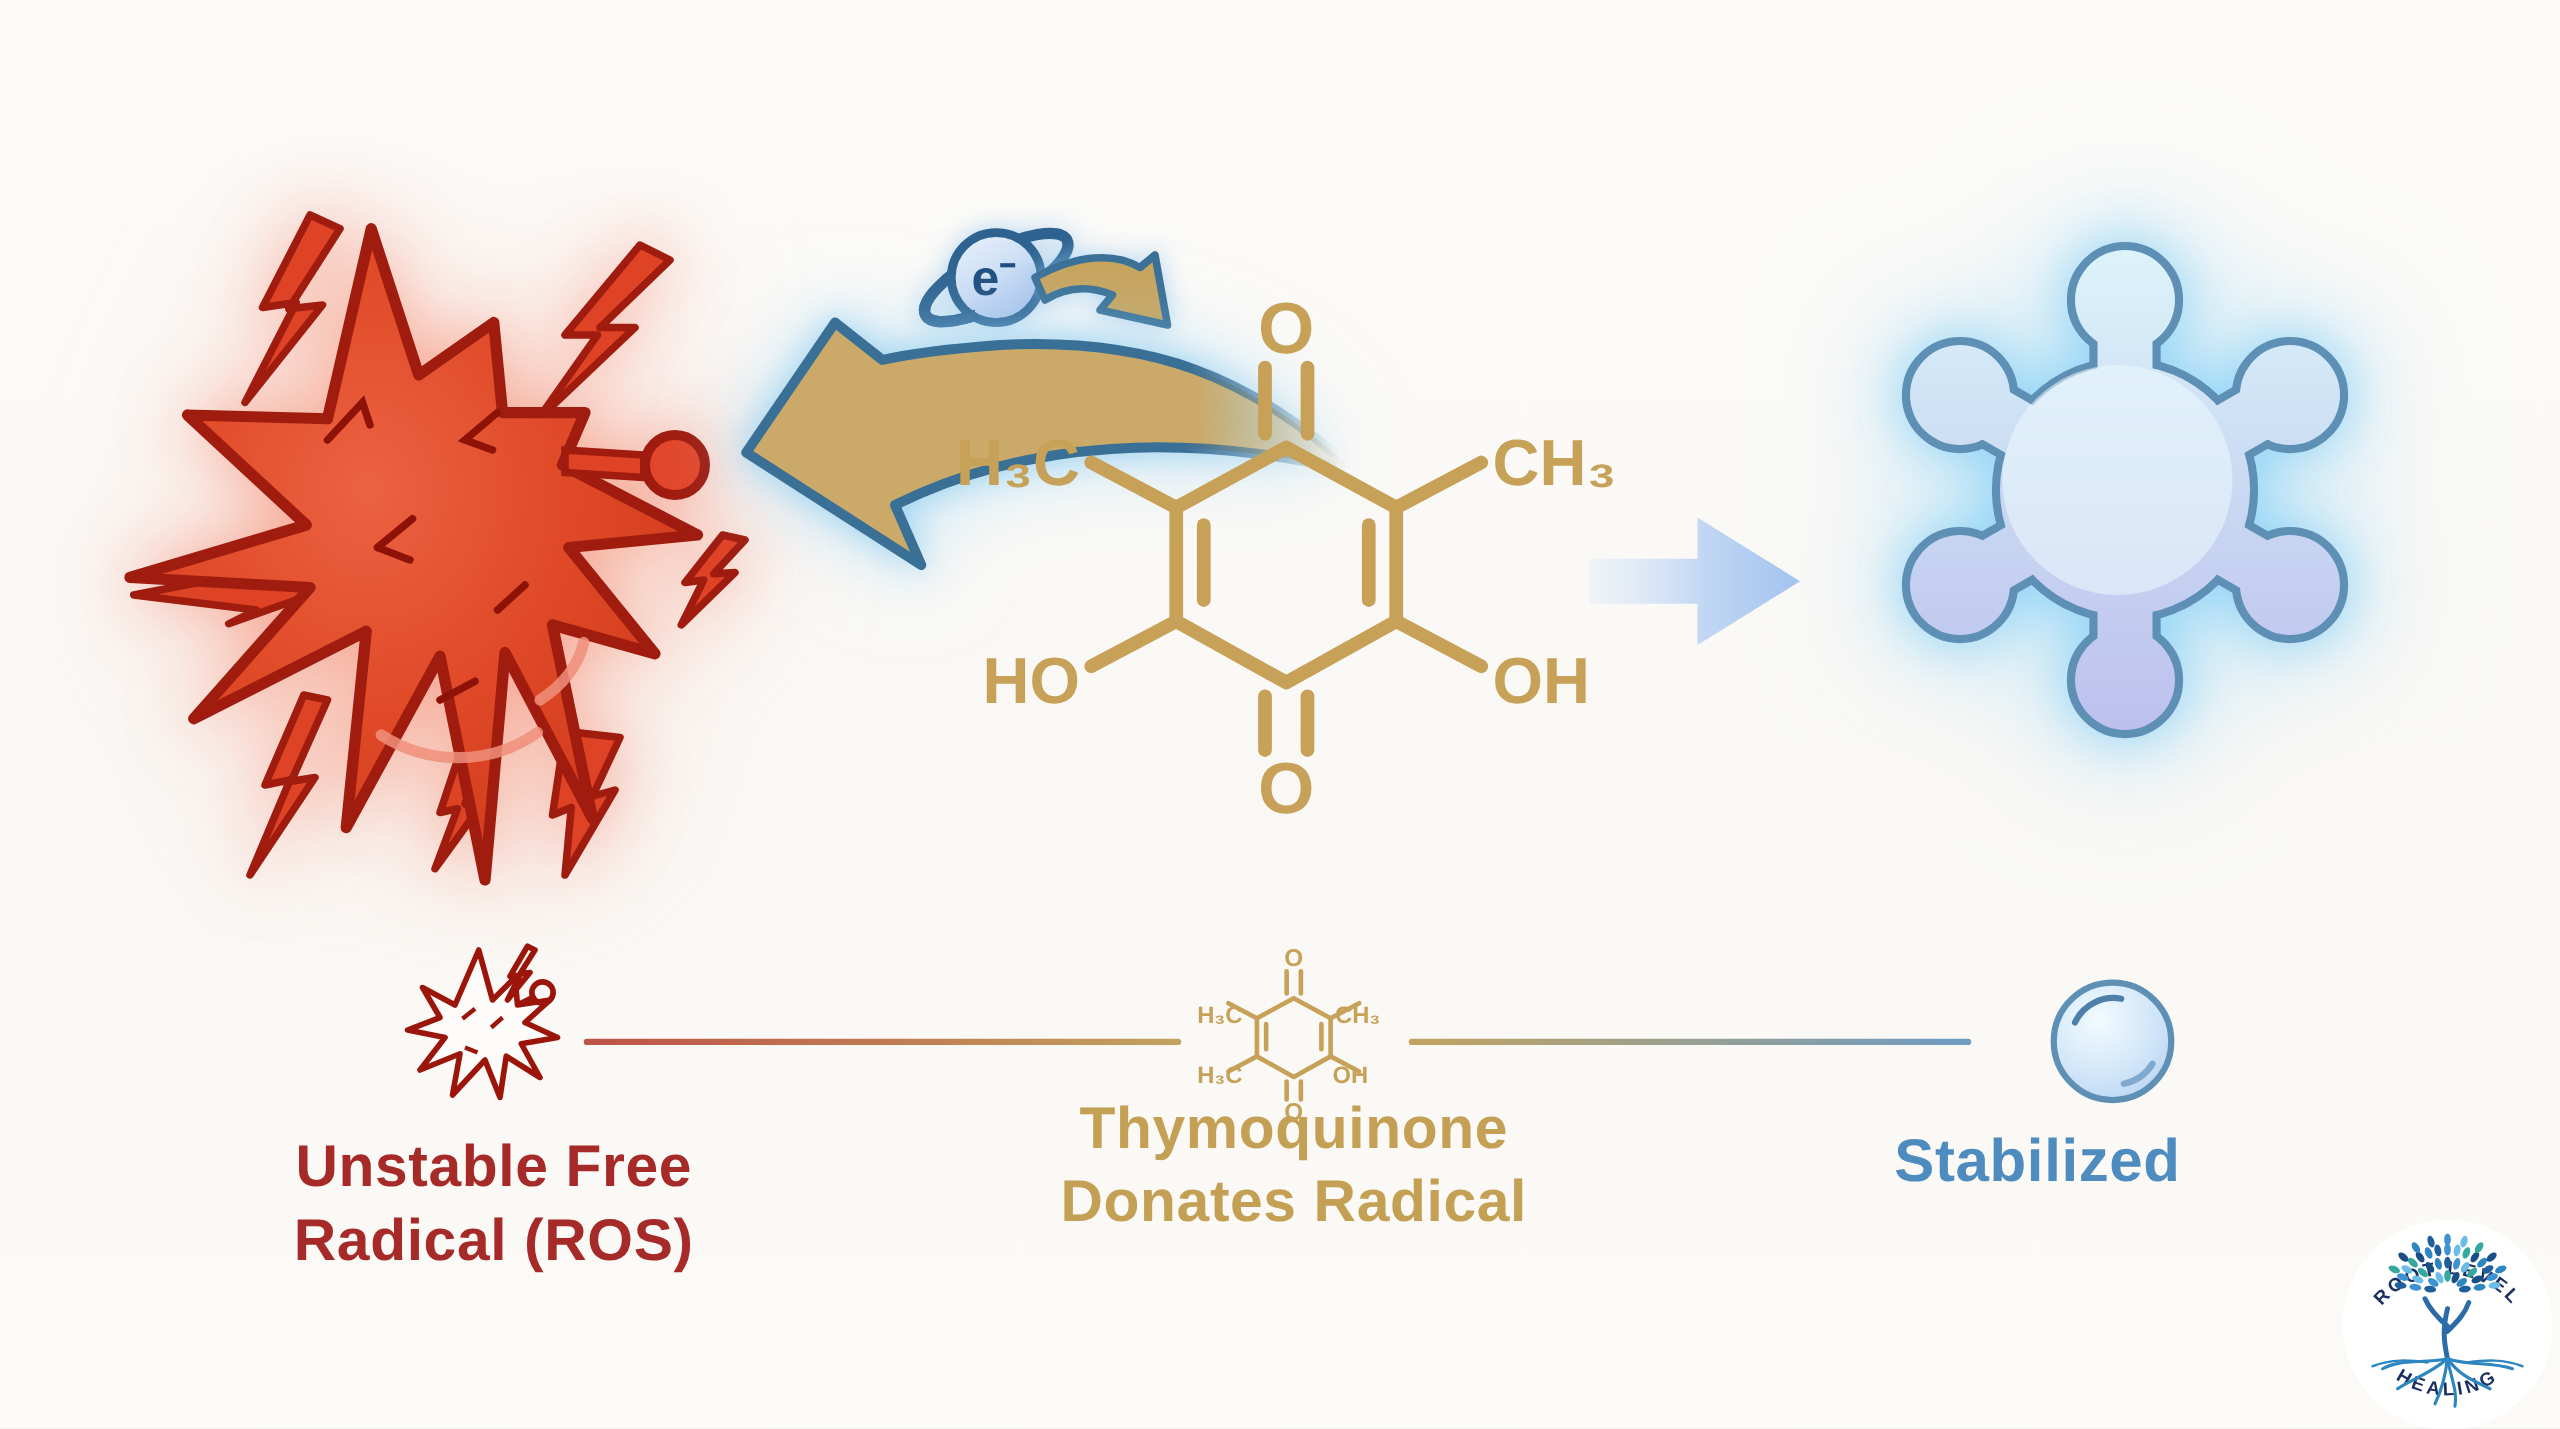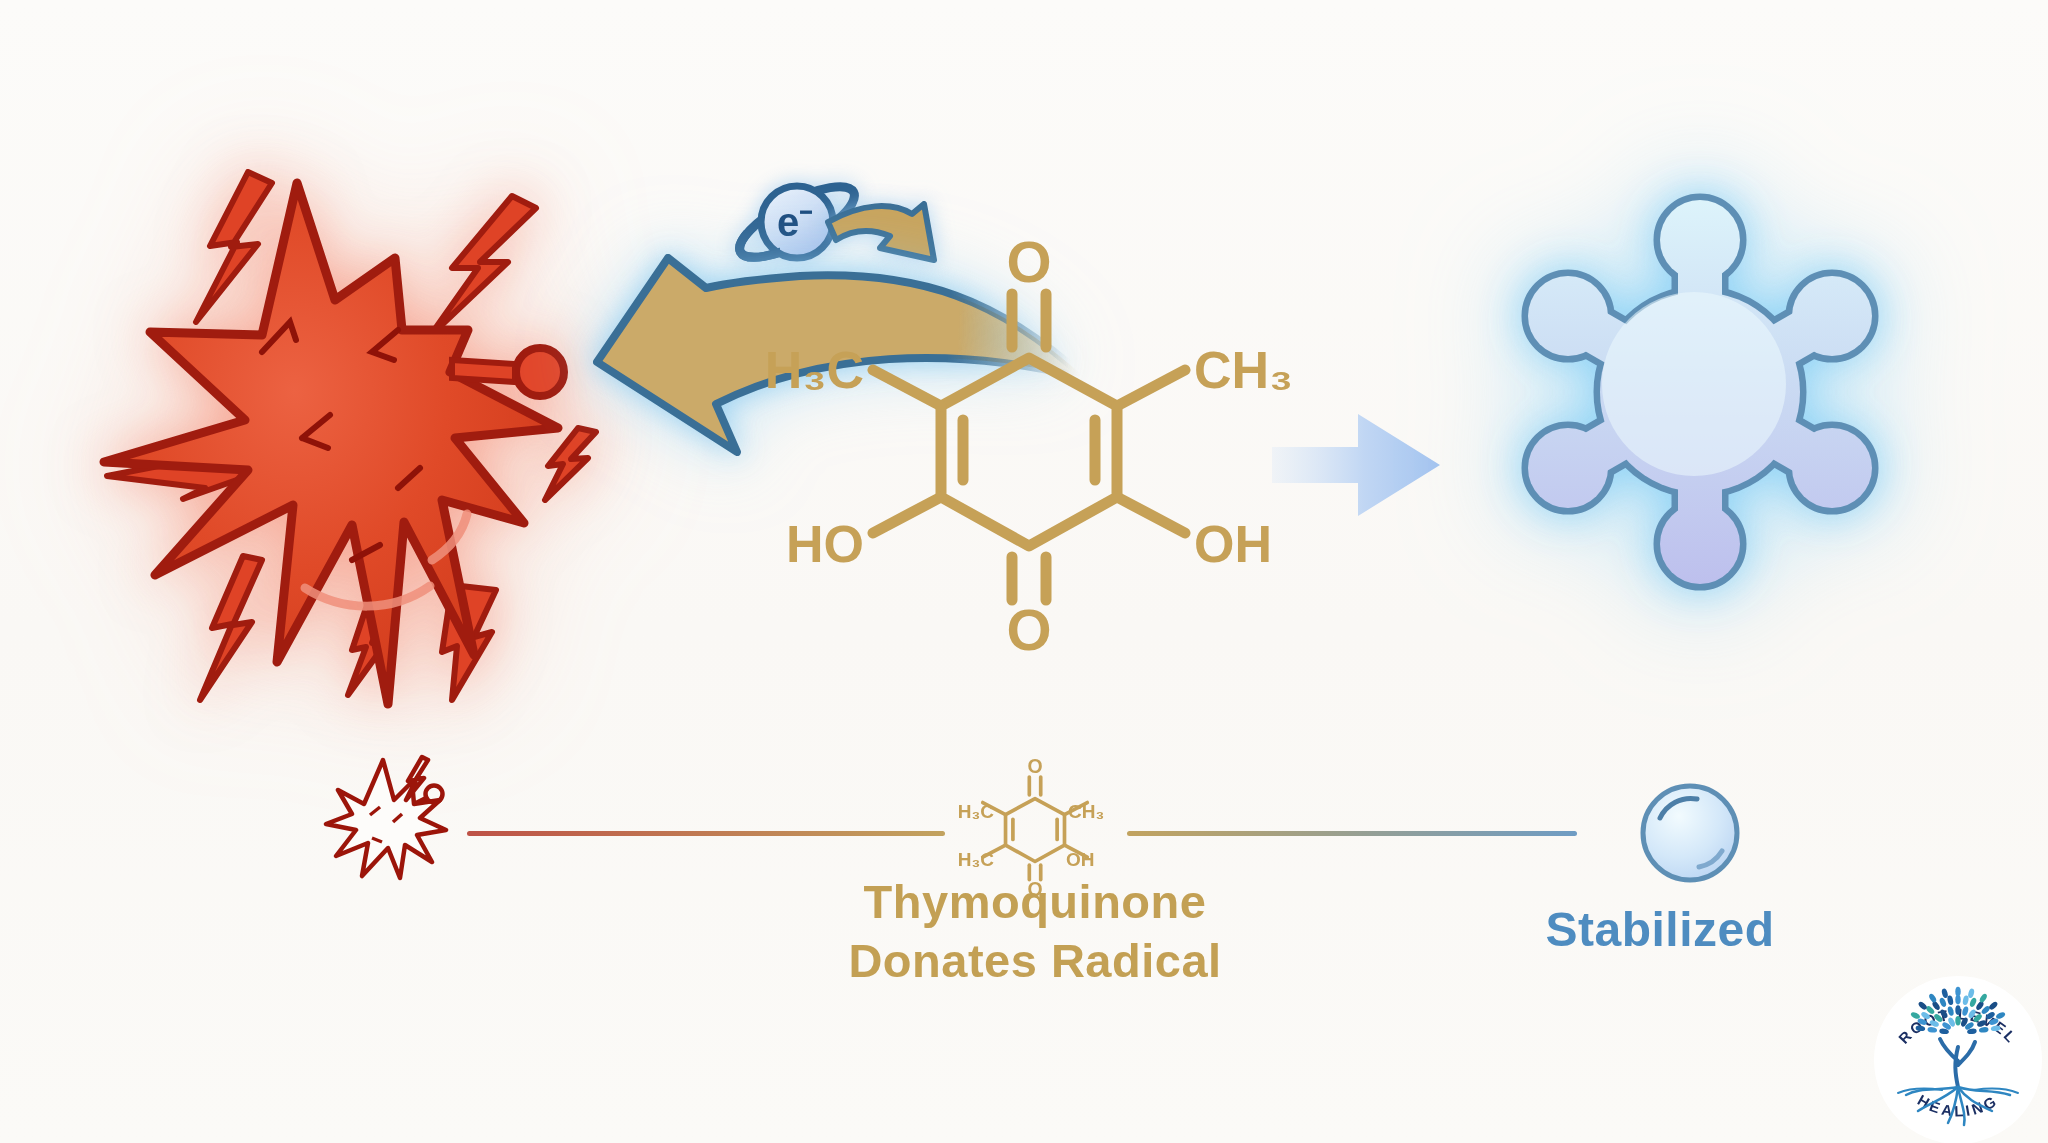--- a/index.html
+++ b/index.html
@@ -11,21 +11,21 @@
   .stage svg text{font-family:"Liberation Sans",sans-serif;}
   #illustration{position:absolute;left:0;top:0;}
   .glow-red{filter:drop-shadow(0 0 26px rgba(243,118,92,0.50)) drop-shadow(0 0 58px rgba(246,150,120,0.34));}
   .glow-blue-strong{filter:drop-shadow(0 0 22px rgba(140,210,245,0.95)) drop-shadow(0 0 52px rgba(150,215,248,0.60));}
   .glow-blue-soft{filter:drop-shadow(0 0 14px rgba(145,205,240,0.85)) drop-shadow(0 0 34px rgba(160,215,245,0.55));}
   .glow-electron{filter:drop-shadow(0 0 10px rgba(150,200,240,0.70));}
   .caption{position:absolute;text-align:center;font-weight:700;letter-spacing:0.5px;}
   .caption div{line-height:1.26;}
   #cap-radical{left:95px;top:903px;width:600px;font-size:47px;color:#A62B28;}
   #cap-tq{left:735px;top:872px;width:600px;font-size:47px;color:#C3A054;}
-  #cap-stable{left:1360px;top:900px;width:600px;font-size:48px;color:#4E8CC0;}
+  #cap-stable{left:1330px;top:900px;width:600px;font-size:48px;color:#4E8CC0;}
 </style>
 </head>
 <body>
 
 <div class="stage">
 
 <svg id="illustration" width="2048" height="1143" viewBox="0 0 2048 1143">
   <defs>
     <radialGradient id="gradRed" cx="42%" cy="40%" r="75%">
       <stop offset="0%" stop-color="#EC6242"></stop>
@@ -283,20 +283,24 @@
             <ellipse cx="90.0" cy="16.6" rx="2.7" ry="4.8" fill="#3D93D1" transform="rotate(0 90.0 16.6)"></ellipse>
             <ellipse cx="103.2" cy="18.3" rx="2.7" ry="4.8" fill="#6CBCE8" transform="rotate(16 103.2 18.3)"></ellipse>
             <ellipse cx="115.3" cy="23.1" rx="2.7" ry="4.8" fill="#35A8A0" transform="rotate(33 115.3 23.1)"></ellipse>
             <ellipse cx="125.3" cy="30.7" rx="2.7" ry="4.8" fill="#1A4E86" transform="rotate(49 125.3 30.7)"></ellipse>
             <ellipse cx="132.6" cy="40.5" rx="2.7" ry="4.8" fill="#2E86C1" transform="rotate(65 132.6 40.5)"></ellipse>
           </g>
     </g>
   </g>
 </svg>
 
+<div class="caption" id="cap-radical">
+  <div>Unstable Free</div>
+  <div>Radical (ROS)</div>
+</div>
 <div class="caption" id="cap-tq">
   <div>Thymoquinone</div>
   <div>Donates Radical</div>
 </div>
 <div class="caption" id="cap-stable">
   <div>Stabilized</div>
 </div>
 
 </div>
 

